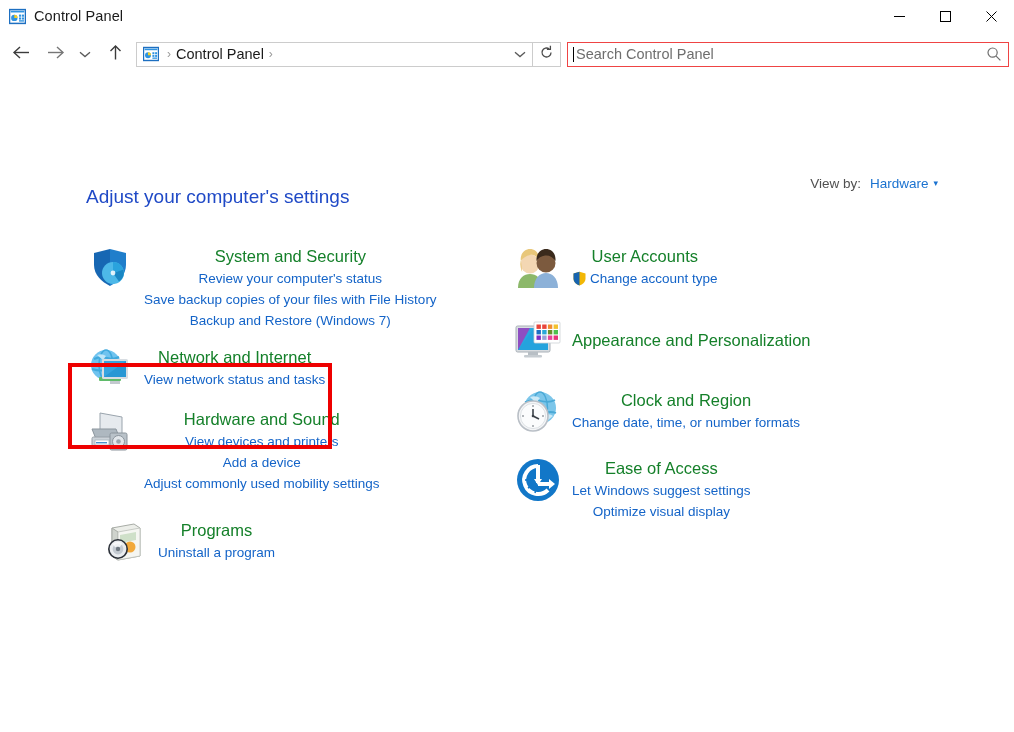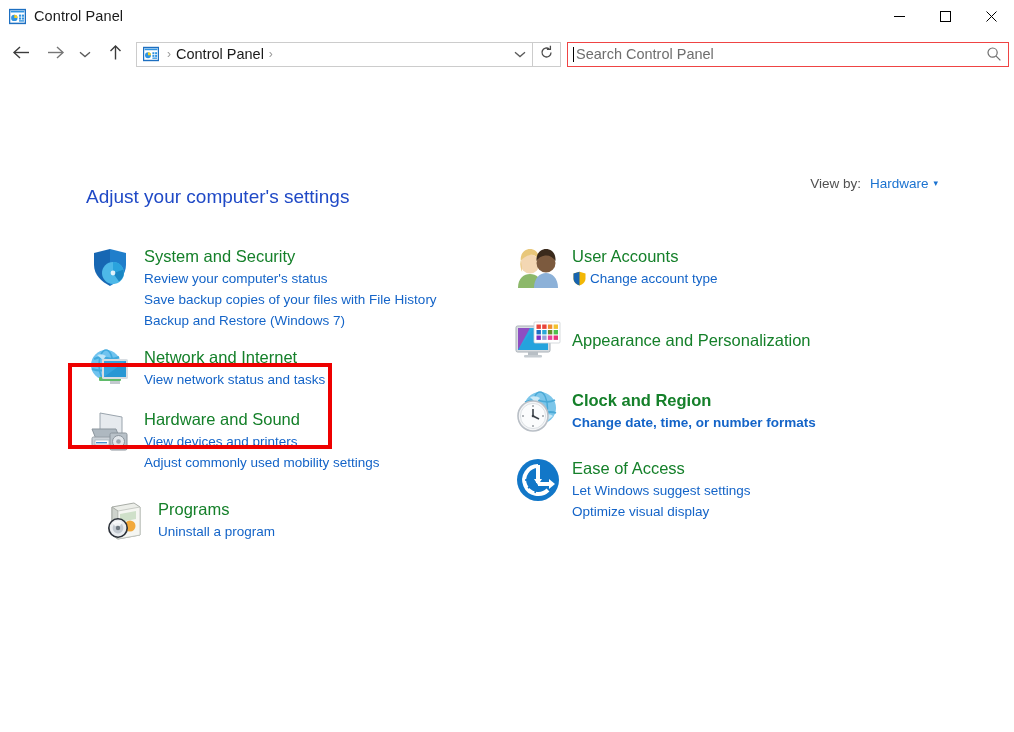--- a/index.html
+++ b/index.html
@@ -222,21 +222,21 @@
   }
   .cat-icon {
     width: 48px;
     height: 48px;
     flex: none;
     margin-right: 10px;
     display: flex;
     align-items: flex-start;
     justify-content: center;
   }
-  .cat-body { padding-top: 1px; }
+  .cat-body { padding-top: 1px; text-align: center; }
   .cat-title {
     font-size: 16.5px;
     color: #15802a;
     line-height: 22px;
     margin-bottom: 1px;
     cursor: default;
     display: inline-block;
     white-space: nowrap;
   }
   .cat-link {
@@ -448,20 +448,21 @@
             <rect x="9" y="33" width="14" height="5" fill="#ffffff" stroke="#a9b2b9" stroke-width="0.8"></rect>
             <rect x="10" y="35" width="11" height="1.4" fill="#4a90c9"></rect>
             <rect x="24" y="26" width="17" height="17" rx="1.6" fill="#b9c2c9" stroke="#8b949c" stroke-width="1"></rect>
             <circle cx="32.5" cy="34.5" r="6" fill="#e2e7eb" stroke="#8b949c" stroke-width="1"></circle>
             <circle cx="32.5" cy="34.5" r="2.3" fill="#9aa4ac"></circle>
           </svg>
         </div>
         <div class="cat-body">
           <div class="cat-title">Hardware and Sound</div>
           <span class="cat-link">View devices and printers</span>
+          <span class="cat-link">Add a device</span>
           <span class="cat-link">Adjust commonly used mobility settings</span>
         </div>
       </div>
 
       <div class="category" style="margin-top:24px; margin-left:14px;">
         <div class="cat-icon">
           <svg width="48" height="48" viewBox="0 0 48 48">
             <path d="M12 10 L34 6 L40 10 L40 38 L18 42 L12 38 Z" fill="#eceee9" stroke="#a8aca6" stroke-width="1"></path>
             <path d="M12 10 L18 14 L18 42 L12 38 Z" fill="#cfd3cd" stroke="#a8aca6" stroke-width="1"></path>
             <path d="M18 14 L40 10 L40 38 L18 42 Z" fill="#f5f6f2" stroke="#bcc0ba" stroke-width="0.8"></path>
@@ -533,21 +534,21 @@
             <rect x="28.2" y="19.5" width="4.4" height="4.4" fill="#9aa0d8"></rect>
             <rect x="33.9" y="19.5" width="4.4" height="4.4" fill="#e8439a"></rect>
             <rect x="39.6" y="19.5" width="4.4" height="4.4" fill="#e8327a"></rect>
           </svg>
         </div>
         <div class="cat-body">
           <div class="cat-title">Appearance and Personalization</div>
         </div>
       </div>
 
-      <div class="category" style="margin-bottom:20px;font-weight:bold;">
+      <div class="category" style="margin-bottom:20px;">
         <div class="cat-icon">
           <svg width="48" height="48" viewBox="0 0 48 48">
             <circle cx="26" cy="20" r="16" fill="#7cc6ea"></circle>
             <path d="M11 14 Q19 11 27 13 Q35 15 41 12" stroke="#4aa9d6" stroke-width="1.8" fill="none"></path>
             <path d="M10 25 Q20 28 30 25 Q37 23 42 25" stroke="#4aa9d6" stroke-width="1.8" fill="none"></path>
             <ellipse cx="26" cy="20" rx="7.5" ry="16" fill="none" stroke="#4aa9d6" stroke-width="1.4"></ellipse>
             <path d="M16 9 Q22 7 26 10 L22 15 Z" fill="#cdeaf7"></path>
             <path d="M31 27 Q36 25 39 28 L34 32 Z" fill="#cdeaf7"></path>
             <circle cx="19" cy="28" r="15" fill="#f4f5f7" stroke="#b9bfc6" stroke-width="1.6"></circle>
             <circle cx="19" cy="28" r="12.6" fill="#fbfcfd" stroke="#d6dade" stroke-width="0.8"></circle>

